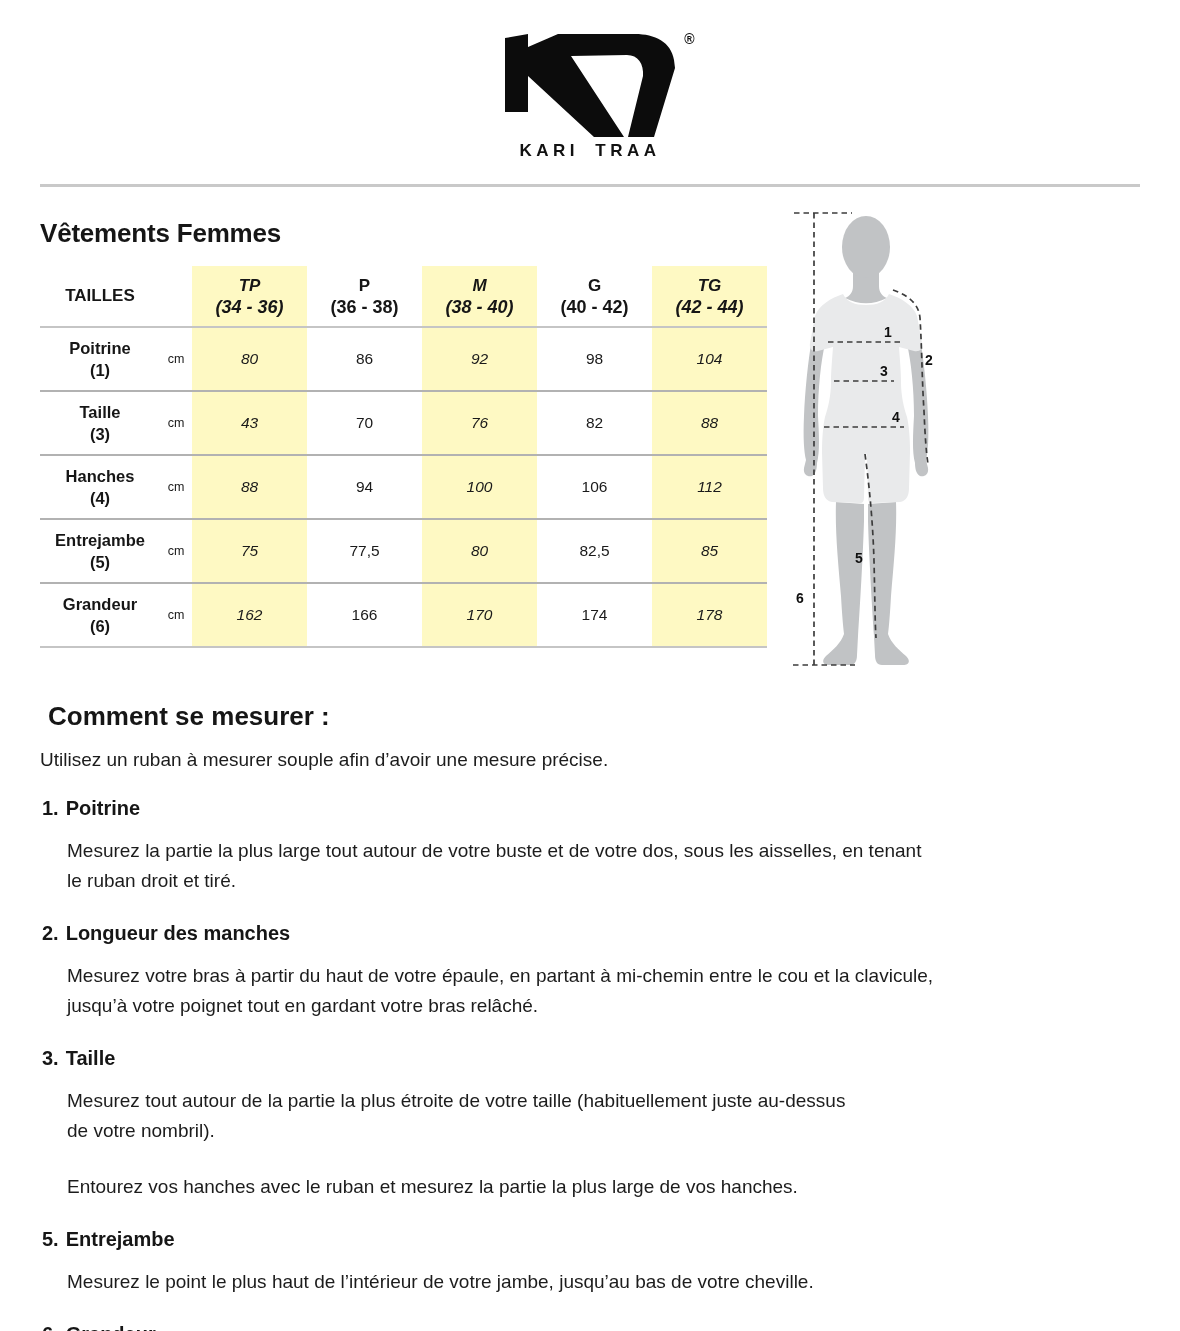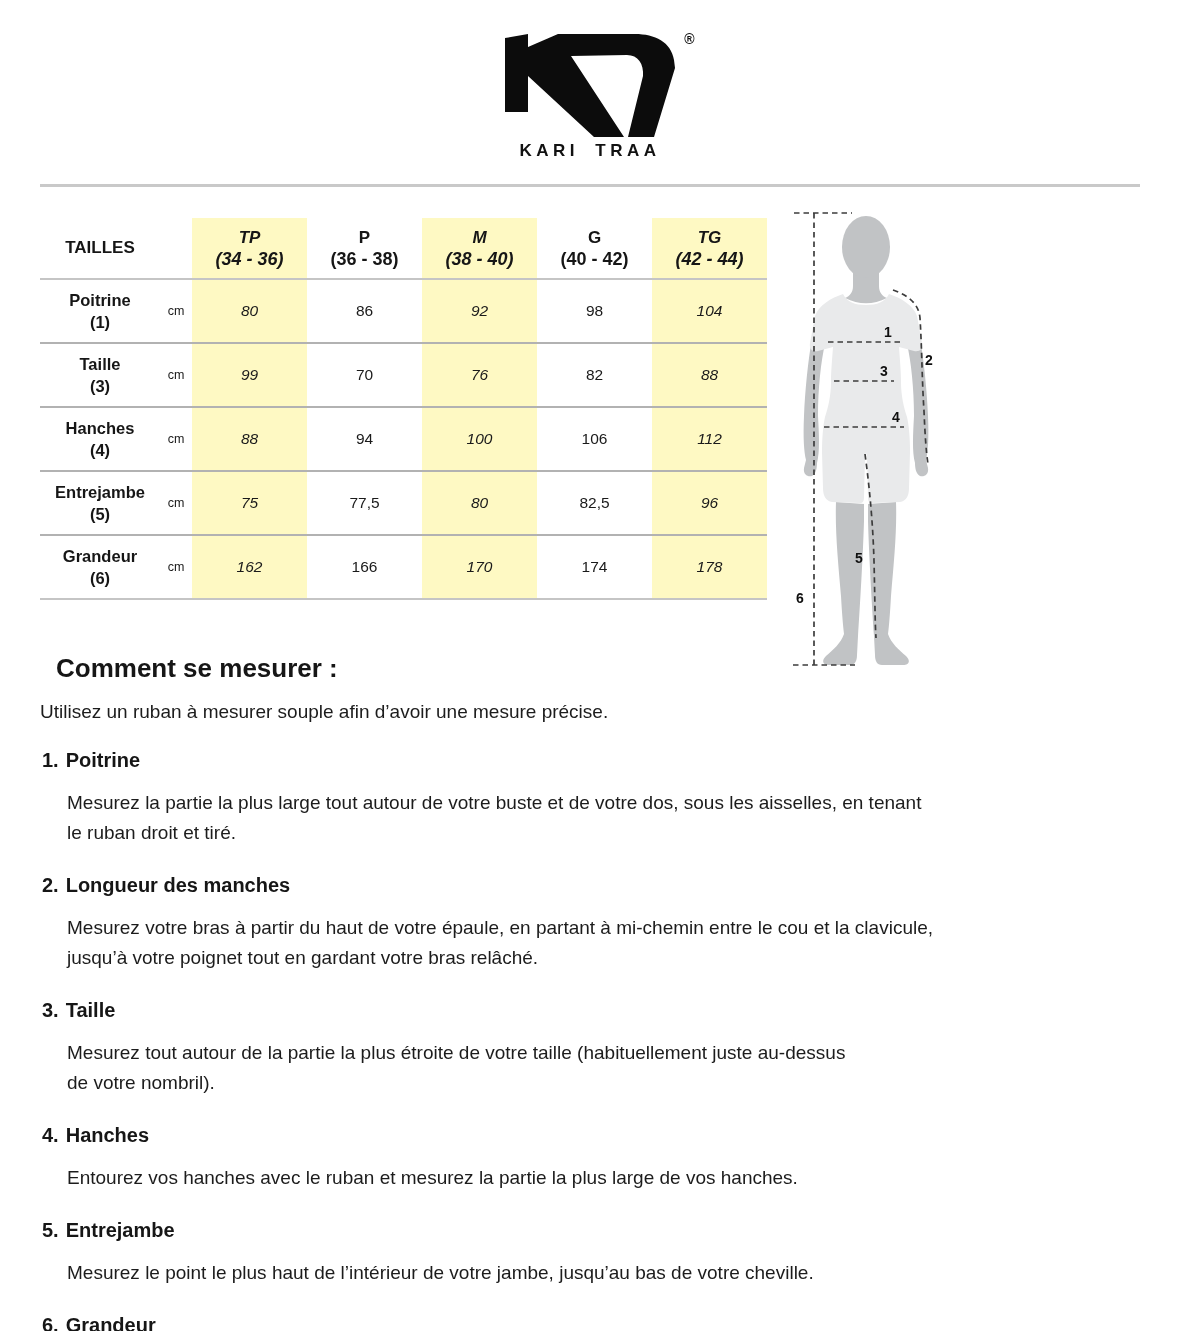--- a/index.html
+++ b/index.html
@@ -61,21 +61,21 @@
   .row-label { font-size: 16.5px; font-weight: bold; line-height: 22px; }
   .unit-cell { font-size: 12.5px; font-weight: normal; color: #1a1a1a; }
   .value-cell { font-size: 15.5px; font-weight: normal; color: #1a1a1a; }
 
   
   .figure-wrap { position: absolute; left: 741px; top: -12px; width: 172px; }
   .fig-label { font-size: 14px; font-weight: bold; fill: #0f0f0f; }
 
   
   .howto { margin-top: 53px; padding-bottom: 36px; }
-  .howto-title { margin: 16px; font-size: 26px; font-weight: bold; }
+  .howto-title { margin: 8px; font-size: 26px; font-weight: bold; }
   .howto-intro {
     margin: 17px 0 0 0;
     font-size: 19px; color: #1c1c1c;
   }
   .measure-item { margin-top: 26px; }
   .m-head { font-size: 20px; font-weight: bold; margin-left: 2px; }
   .m-head .m-num { margin-right: 7px; }
   .m-body { margin-top: 16px; padding-left: 27px; }
   .m-line {
     font-size: 19px; line-height: 30px; color: #1c1c1c;
@@ -94,20 +94,21 @@
     </svg>
     <span class="reg-mark">®</span>
     <div class="logo-text">KARI TRAA</div>
   </div>
 </div>
 <div class="top-divider"></div>
 
 <div class="content">
 
   <div class="size-section">
+    <h2 class="section-title">Vêtements Femmes</h2>
 
     <table class="size-table">
       <colgroup>
         <col class="c-label">
           <col class="c-unit">
         <col class="c-data">
           <col class="c-data">
           <col class="c-data">
           <col class="c-data">
           <col class="c-data">
@@ -150,21 +151,21 @@
           <td class="value-cell shade">92</td>
           <td class="value-cell">98</td>
           <td class="value-cell shade">104</td>
         </tr>
         <tr>
           <th class="row-label">
             <div>Taille</div>
             <div>(3)</div>
           </th>
           <td class="unit-cell">cm</td>
-          <td class="value-cell shade">99</td>
+          <td class="value-cell shade">43</td>
           <td class="value-cell">70</td>
           <td class="value-cell shade">76</td>
           <td class="value-cell">82</td>
           <td class="value-cell shade">88</td>
         </tr>
         <tr>
           <th class="row-label">
             <div>Hanches</div>
             <div>(4)</div>
           </th>
@@ -178,21 +179,21 @@
         <tr>
           <th class="row-label">
             <div>Entrejambe</div>
             <div>(5)</div>
           </th>
           <td class="unit-cell">cm</td>
           <td class="value-cell shade">75</td>
           <td class="value-cell">77,5</td>
           <td class="value-cell shade">80</td>
           <td class="value-cell">82,5</td>
-          <td class="value-cell shade">96</td>
+          <td class="value-cell shade">85</td>
         </tr>
         <tr>
           <th class="row-label">
             <div>Grandeur</div>
             <div>(6)</div>
           </th>
           <td class="unit-cell">cm</td>
           <td class="value-cell shade">162</td>
           <td class="value-cell">166</td>
           <td class="value-cell shade">170</td>
@@ -276,23 +277,20 @@
       <div class="m-head">
         <span class="m-num">3.</span><span>Taille</span>
       </div>
       <div class="m-body">
         <div class="m-line">Mesurez tout autour de la partie la plus étroite de votre taille (habituellement juste au-dessus</div>
         <div class="m-line">de votre nombril).</div>
       </div>
     </div>
 
     <div class="measure-item">
-      <div class="m-head">
-        <span class="m-num">4.</span><span>Hanches</span>
-      </div>
       <div class="m-body">
         <div class="m-line">Entourez vos hanches avec le ruban et mesurez la partie la plus large de vos hanches.</div>
       </div>
     </div>
 
     <div class="measure-item">
       <div class="m-head">
         <span class="m-num">5.</span><span>Entrejambe</span>
       </div>
       <div class="m-body">

